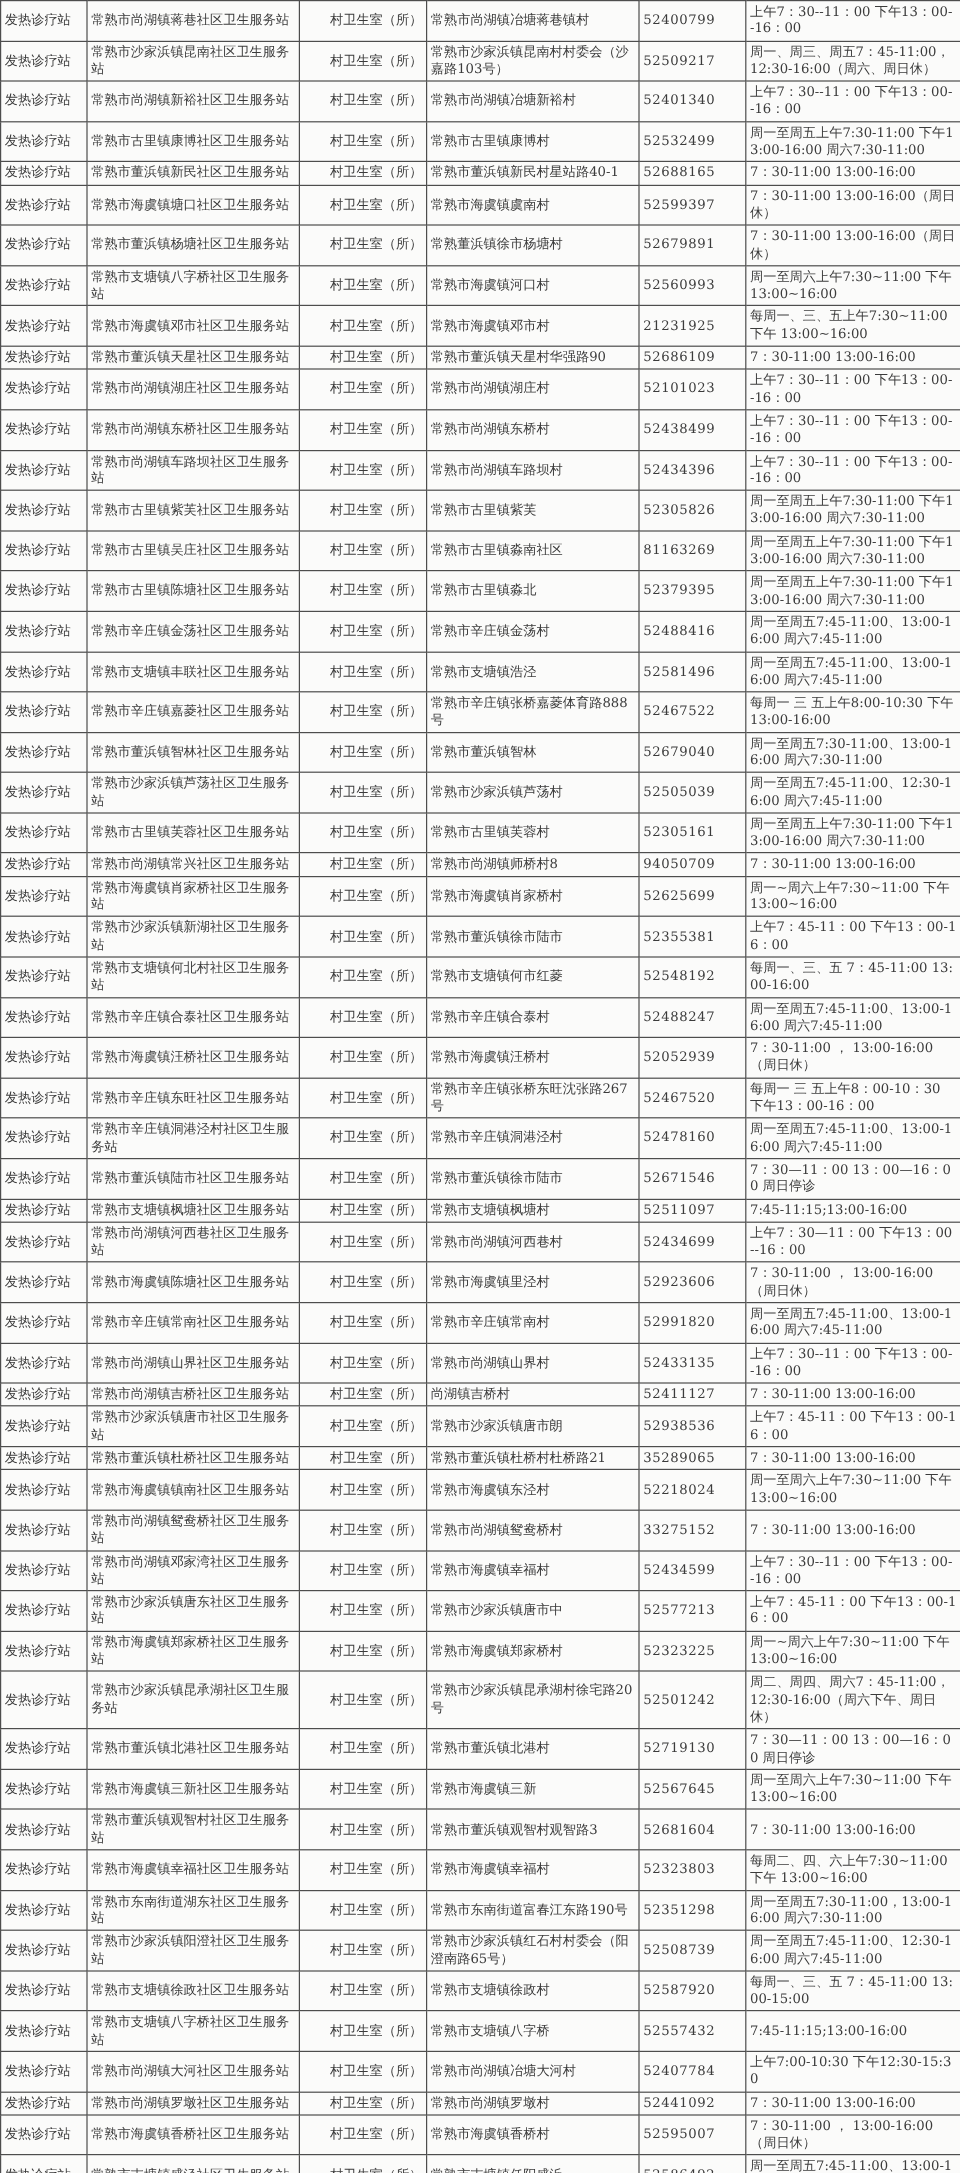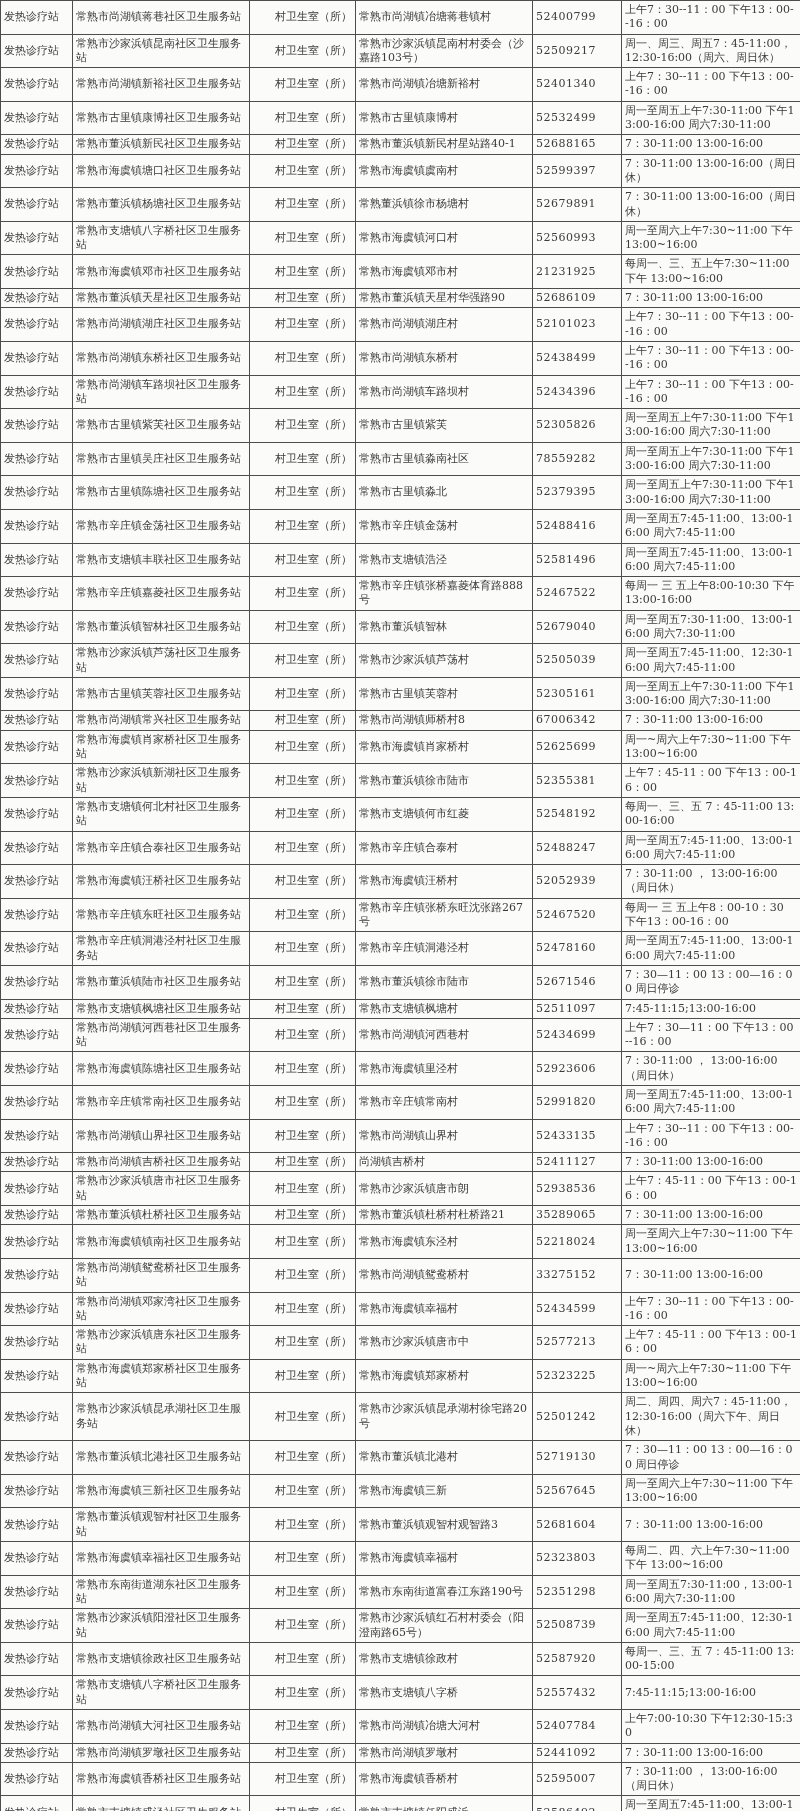--- a/index.html
+++ b/index.html
@@ -178,21 +178,21 @@
           <td class="cell-addr">常熟市古里镇紫芙</td>
           <td class="cell-phone">52305826</td>
           <td class="cell-hours">周一至周五上午7:30-11:00 下午13:00-16:00 周六7:30-11:00</td>
         </tr>
 
         <tr>
           <td class="cell-station">发热诊疗站</td>
           <td class="cell-name">常熟市古里镇吴庄社区卫生服务站</td>
           <td class="cell-type">村卫生室（所）</td>
           <td class="cell-addr">常熟市古里镇淼南社区</td>
-          <td class="cell-phone">78559282</td>
+          <td class="cell-phone">81163269</td>
           <td class="cell-hours">周一至周五上午7:30-11:00 下午13:00-16:00 周六7:30-11:00</td>
         </tr>
 
         <tr>
           <td class="cell-station">发热诊疗站</td>
           <td class="cell-name">常熟市古里镇陈塘社区卫生服务站</td>
           <td class="cell-type">村卫生室（所）</td>
           <td class="cell-addr">常熟市古里镇淼北</td>
           <td class="cell-phone">52379395</td>
           <td class="cell-hours">周一至周五上午7:30-11:00 下午13:00-16:00 周六7:30-11:00</td>
@@ -250,21 +250,21 @@
           <td class="cell-addr">常熟市古里镇芙蓉村</td>
           <td class="cell-phone">52305161</td>
           <td class="cell-hours">周一至周五上午7:30-11:00 下午13:00-16:00 周六7:30-11:00</td>
         </tr>
 
         <tr>
           <td class="cell-station">发热诊疗站</td>
           <td class="cell-name">常熟市尚湖镇常兴社区卫生服务站</td>
           <td class="cell-type">村卫生室（所）</td>
           <td class="cell-addr">常熟市尚湖镇师桥村8</td>
-          <td class="cell-phone">67006342</td>
+          <td class="cell-phone">94050709</td>
           <td class="cell-hours">7：30-11:00 13:00-16:00</td>
         </tr>
 
         <tr>
           <td class="cell-station">发热诊疗站</td>
           <td class="cell-name">常熟市海虞镇肖家桥社区卫生服务站</td>
           <td class="cell-type">村卫生室（所）</td>
           <td class="cell-addr">常熟市海虞镇肖家桥村</td>
           <td class="cell-phone">52625699</td>
           <td class="cell-hours">周一~周六上午7:30~11:00 下午13:00~16:00</td>

